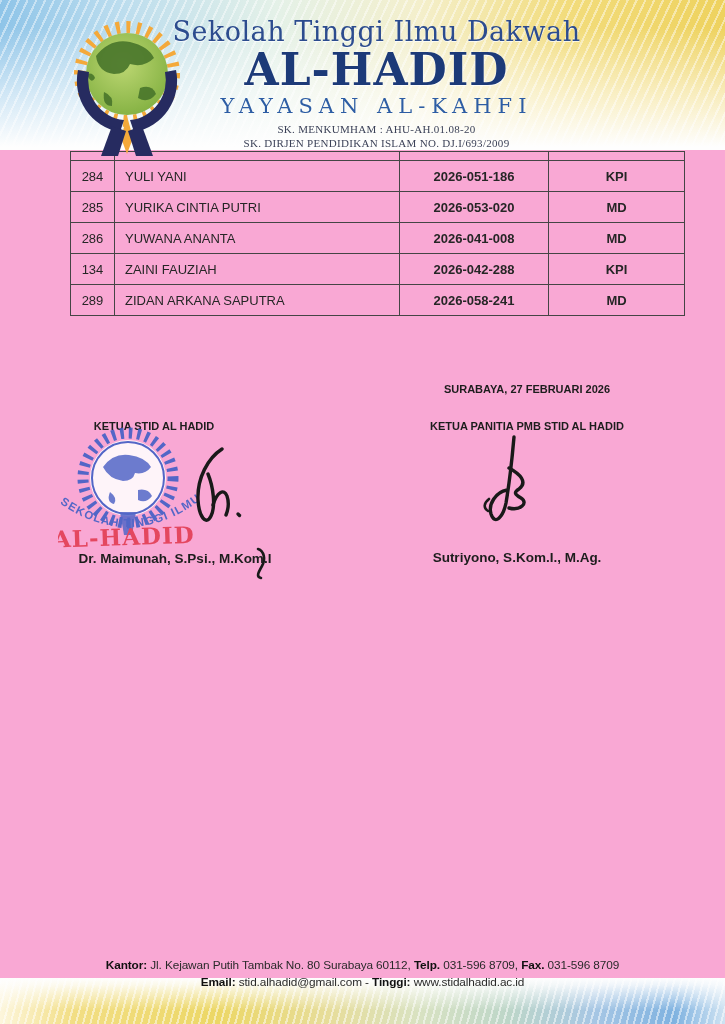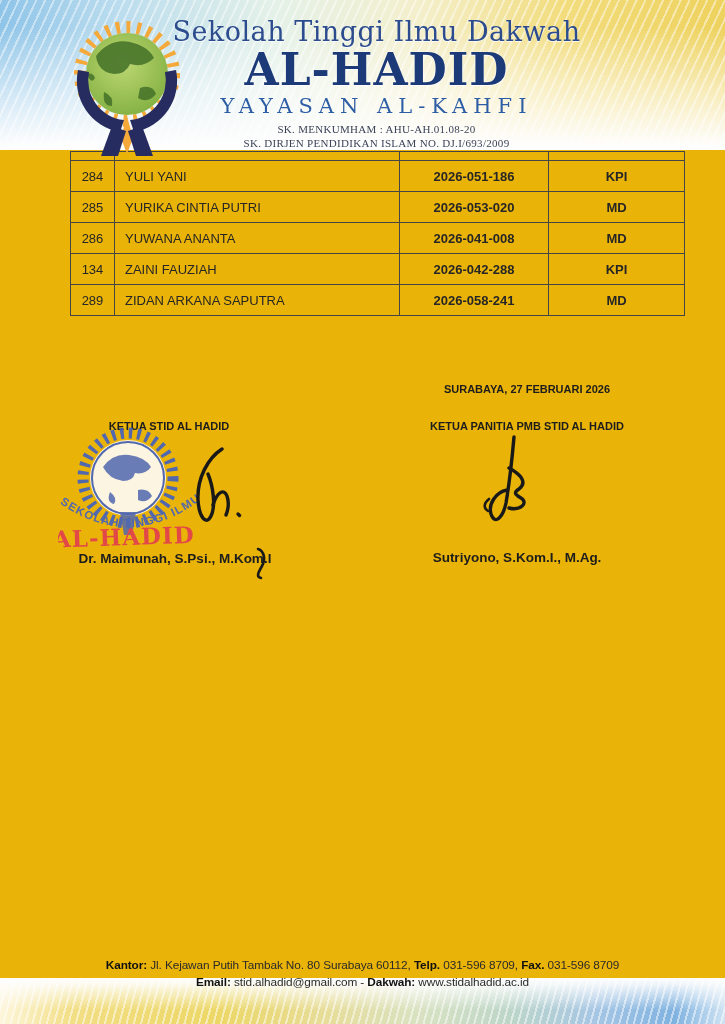--- a/index.html
+++ b/index.html
@@ -1,18 +1,18 @@
 <!DOCTYPE html>
 <html><head>
 <meta charset="utf-8">
 <style>
   html,body{margin:0;padding:0;background:#e8e8e8;}
   .page{
     position:relative;width:725px;height:1024px;margin:0 auto;
-    background:#eab308;overflow:hidden;
+    background:#f9a8d4;overflow:hidden;
     font-family:"Liberation Sans",sans-serif;color:#222;
   }
   
   .header-band{
     position:absolute;top:0;left:0;width:725px;height:150px;
     background:
       repeating-linear-gradient(115deg, rgba(255,255,255,.45) 0 2px, rgba(255,255,255,0) 2px 8px),
       linear-gradient(to right,#8ec4e8 0%,#badcee 16%,#e4f1e8 38%,#f4efcb 58%,#f2dc7c 78%,#eed25e 100%);
   }
   .header-band::after{
@@ -36,21 +36,21 @@
   tr.partial td{height:8px;padding:0;}
   tr.datarow td{height:30px;}
   td.c-no{text-align:center;width:43px;}
   td.c-name{width:284px;border-radius:7px;}
   td.c-id{width:148px;text-align:center;font-weight:700;}
   td.c-prog{width:135px;text-align:center;font-weight:700;}
   
   .sigtext{position:absolute;font-weight:700;font-size:11px;color:#1d1d1d;text-align:center;z-index:2;}
   .date-line{top:383px;left:392px;width:270px;}
   .right-title{top:420px;left:392px;width:270px;}
-  .left-title{top:420px;left:73px;width:192px;}
+  .left-title{top:420px;left:58px;width:192px;}
   .left-name{top:551px;left:50px;width:250px;font-size:13.5px;}
   .right-name{top:550px;left:392px;width:250px;font-size:13.5px;}
   .stamp{position:absolute;top:414px;left:58px;width:152px;height:142px;opacity:.88;z-index:4;}
   .stamp-red{font-family:"DejaVu Serif",serif;font-weight:700;}
   .sig-ink{position:absolute;top:380px;left:0;width:725px;height:220px;z-index:5;pointer-events:none;}
   
   .footer-line{position:absolute;left:0;width:725px;text-align:center;font-size:11.8px;color:#2a2a2a;z-index:2;letter-spacing:-.1px;}
   .f1{top:958px;} .f2{top:975px;}
   .footer-line b{color:#111;}
   .bottom-band{
@@ -184,17 +184,17 @@
         <path d="M509 468 C520 474 528 482 519 489 C514 492 514 494 521 498 C529 503 520 511 509 508"></path>
         <path d="M489 499 C484 503 483 508 488 511" stroke-width="2.6"></path>
       </g>
     </g>
   </svg>
 
   <div class="footer-line f1">
     <b>Kantor:</b><span> Jl. Kejawan Putih Tambak No. 80 Surabaya 60112, </span><b>Telp.</b><span> 031-596 8709, </span><b>Fax.</b><span> 031-596 8709</span>
   </div>
   <div class="footer-line f2">
-    <b>Email:</b><span> stid.alhadid@gmail.com - </span><b>Dakwah:</b><span> www.stidalhadid.ac.id</span>
+    <b>Email:</b><span> stid.alhadid@gmail.com - </span><b>Tinggi:</b><span> www.stidalhadid.ac.id</span>
   </div>
 
   <div class="bottom-band"></div>
 </div>
 
 </body></html>

